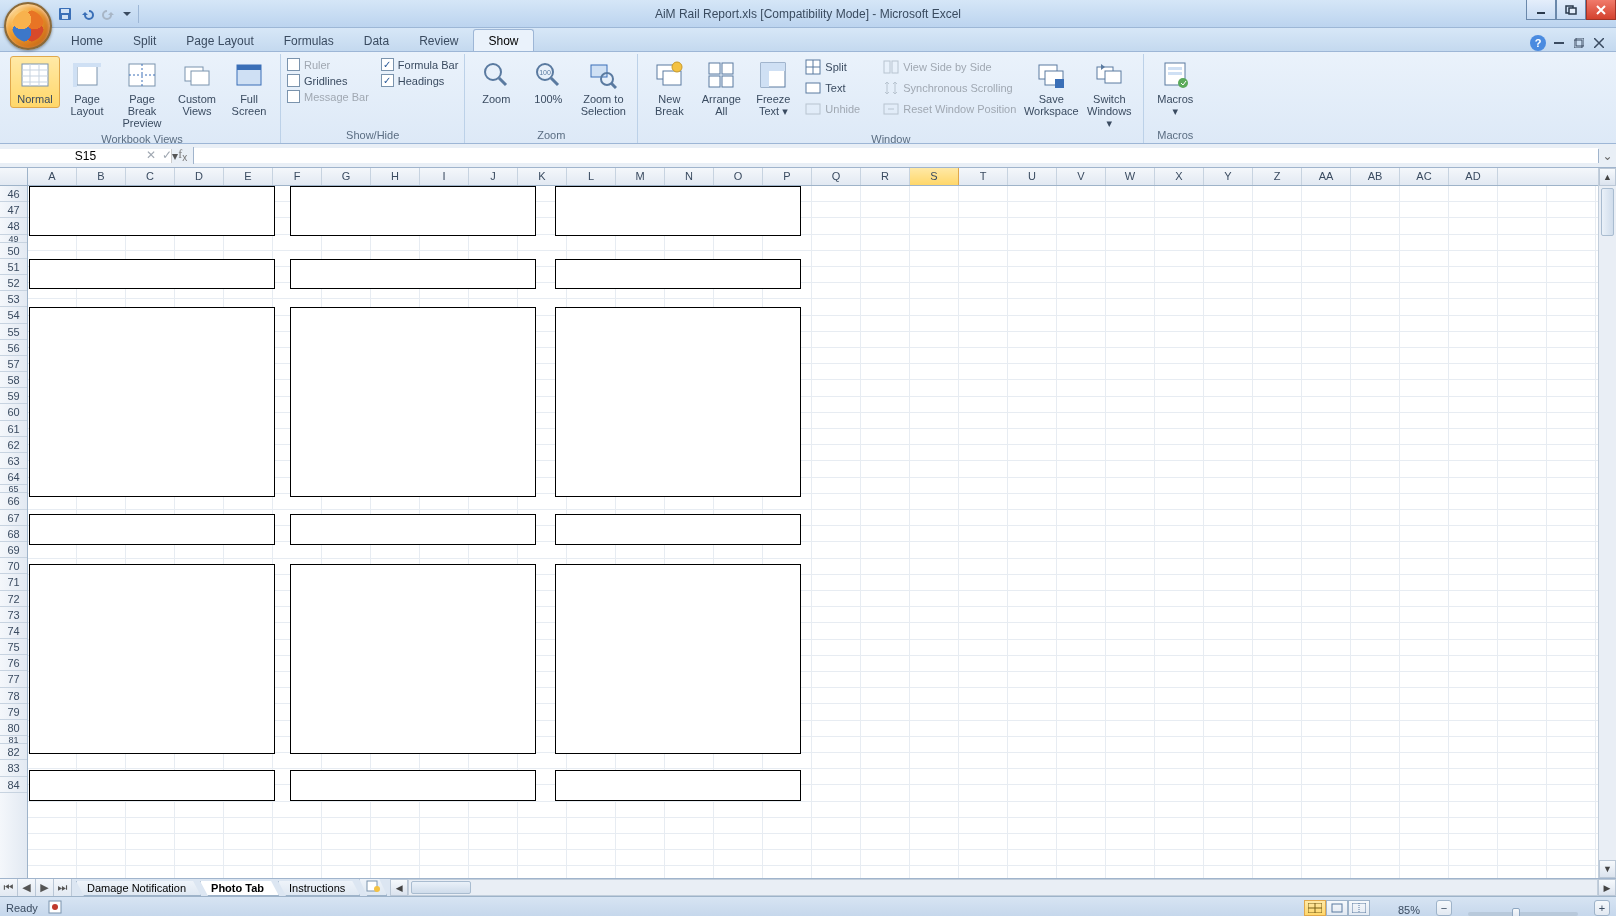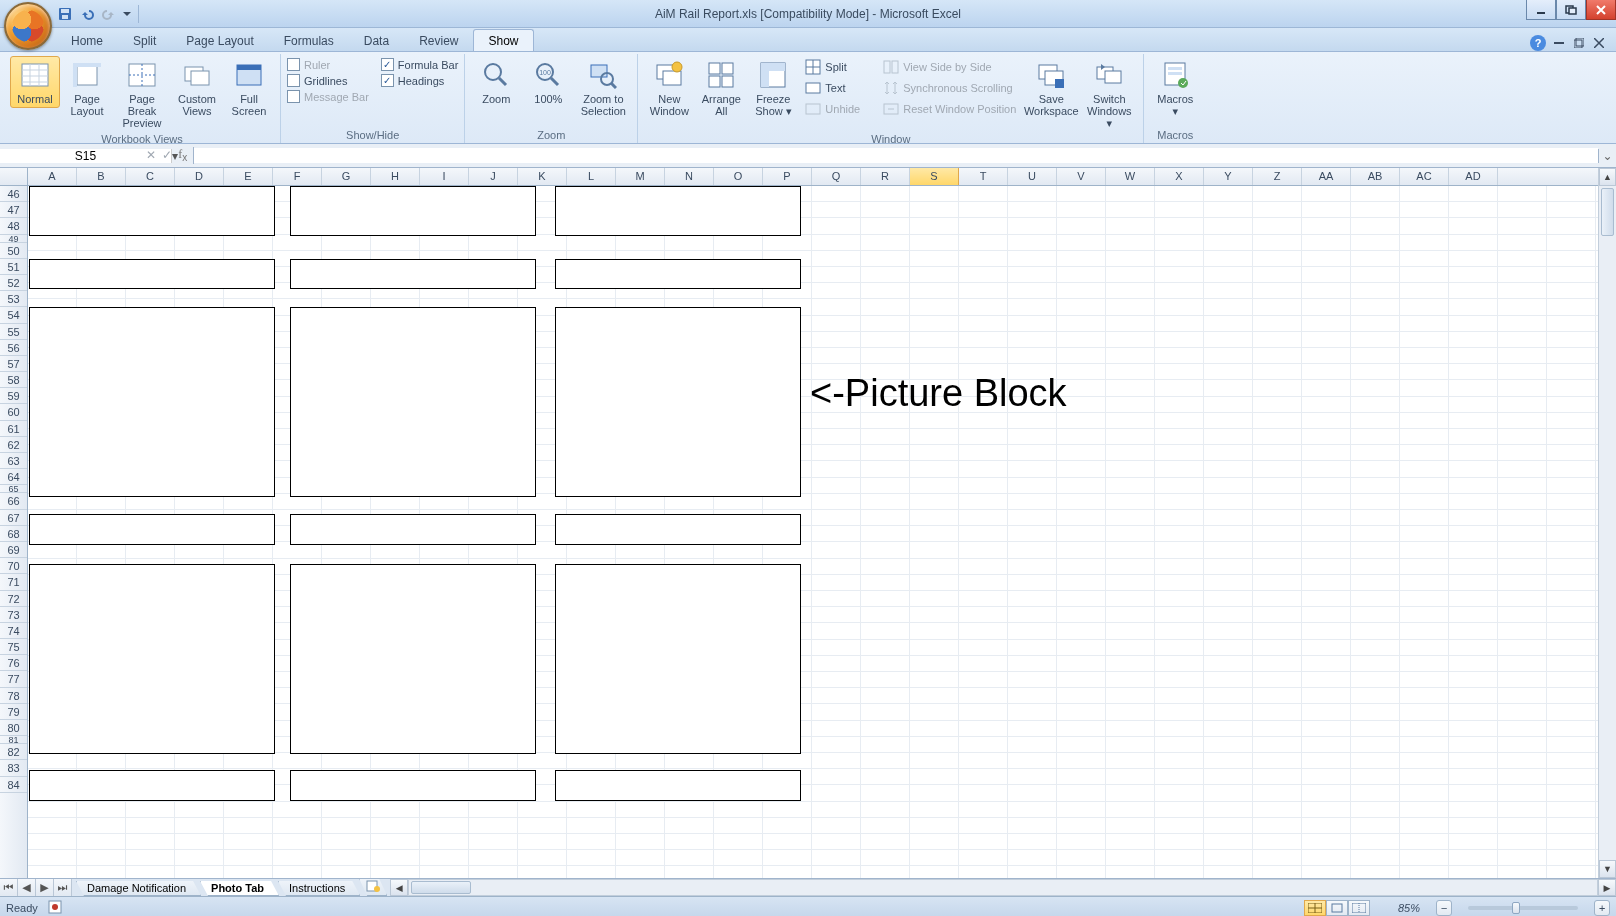--- a/index.html
+++ b/index.html
@@ -120,21 +120,21 @@
   .hscroll .track { flex:1; background:#e9eef5; border:1px solid #c2cedb; position:relative; }
   .hscroll .thumb { position:absolute; top:1px; bottom:1px; left:2px; width:60px; background:linear-gradient(#eaf1f9,#cfdceb); border:1px solid #a9bcd0; border-radius:2px; }
   .hscroll .arrow { width:18px; background:linear-gradient(#f6f9fc,#dbe3ee); border:1px solid #bac7d6; display:flex;align-items:center;justify-content:center;font-size:9px;color:#444; }
 
   
   .status { height:22px; background:linear-gradient(#d7e4f3,#c4d6eb); border-top:1px solid #9eb3c9; display:flex; align-items:center; font-size:11px; color:#3a4b60; padding:0 6px; }
   .status .spacer { flex:1; }
   .view-btns { display:flex; gap:0; margin-right:8px; }
   .view-btns div { width:22px;height:16px;border:1px solid #9eb3c9;background:linear-gradient(#f6f9fc,#e2e9f2);display:flex;align-items:center;justify-content:center; }
   .view-btns div.on { background:linear-gradient(#ffe9a6,#ffd76a); border-color:#e0a84c; }
-  .zoom { display:flex; align-items:center; gap:16px;font-style:italic; }
+  .zoom { display:flex; align-items:flex-end; gap:16px; }
   .zoom .pct { width:42px; text-align:right; }
   .zoom .zbtn { width:16px;height:16px;border:1px solid #9eb3c9;border-radius:3px;background:linear-gradient(#f6f9fc,#e2e9f2);display:flex;align-items:center;justify-content:center; }
   .zoom .slider { width:110px;height:4px;background:#b8c9db;position:relative;border-radius:2px; }
   .zoom .slider .knob { position:absolute; left:40%; top:-4px; width:8px;height:12px;background:linear-gradient(#f6f9fc,#dbe3ee);border:1px solid #8ea7c2;border-radius:2px; }
 </style>
 </head>
 <body>
 
 <div class="titlebar">
   <div class="office-btn"></div>
@@ -340,42 +340,42 @@
   <div class="group">
     <div class="group-body">
       <div class="big-btn narrow">
         <div class="ico">
             <svg width="28" height="28">
               <rect x="2" y="4" width="18" height="14" fill="#fff" stroke="#5a7aa0"></rect>
               <rect x="8" y="10" width="18" height="14" fill="#fff" stroke="#5a7aa0"></rect>
               <circle cx="22" cy="6" r="5" fill="#f4c242" stroke="#c89a2a"></circle>
             </svg>
           </div>
-        <span>New Window</span>
+        <span>New Break</span>
       </div>
       <div class="big-btn narrow">
         <div class="ico">
             <svg width="28" height="28">
               <rect x="2" y="2" width="11" height="11" fill="#fff" stroke="#5a7aa0"></rect>
               <rect x="15" y="2" width="11" height="11" fill="#fff" stroke="#5a7aa0"></rect>
               <rect x="2" y="15" width="11" height="11" fill="#fff" stroke="#5a7aa0"></rect>
               <rect x="15" y="15" width="11" height="11" fill="#fff" stroke="#5a7aa0"></rect>
             </svg>
           </div>
         <span>Arrange All</span>
       </div>
       <div class="big-btn narrow">
         <div class="ico">
             <svg width="28" height="28">
               <rect x="2" y="2" width="24" height="24" fill="#fff" stroke="#5a7aa0"></rect>
               <rect x="2" y="2" width="8" height="24" fill="#cfe0f4"></rect>
               <rect x="2" y="2" width="24" height="8" fill="#cfe0f4"></rect>
             </svg>
           </div>
-        <span><span>Freeze Show</span> <span>▾</span></span>
+        <span><span>Freeze Text</span> <span>▾</span></span>
       </div>
       <div class="small-btn-col">
         <div class="small-btn">
             <div class="sico">
               <svg width="16" height="16">
                 <rect x="1" y="1" width="14" height="14" fill="#fff" stroke="#5a7aa0"></rect>
                 <line x1="8" y1="1" x2="8" y2="15" stroke="#5a7aa0"></line>
                 <line x1="1" y1="8" x2="15" y2="8" stroke="#5a7aa0"></line>
               </svg>
             </div>
@@ -581,21 +581,20 @@
     <div class="blk" style="left:527px;top:328px; width:246px; height:31px;"></div>
 
     <div class="blk" style="left:1px;  top:378px; width:246px; height:190px;"></div>
     <div class="blk" style="left:262px;top:378px; width:246px; height:190px;"></div>
     <div class="blk" style="left:527px;top:378px; width:246px; height:190px;"></div>
 
     <div class="blk" style="left:1px;  top:584px; width:246px; height:31px;"></div>
     <div class="blk" style="left:262px;top:584px; width:246px; height:31px;"></div>
     <div class="blk" style="left:527px;top:584px; width:246px; height:31px;"></div>
 
-    <div class="annot" style="left:782px; top:186px;">&lt;-Picture Block</div>
   </div>
 
   <div class="vscroll">
     <div class="arrow">▲</div>
     <div class="thumb"></div>
     <div class="arrow" style="position:absolute;bottom:0;left:0;right:0;">▼</div>
   </div>
 </div>
 
 <div class="sheet-bar">

